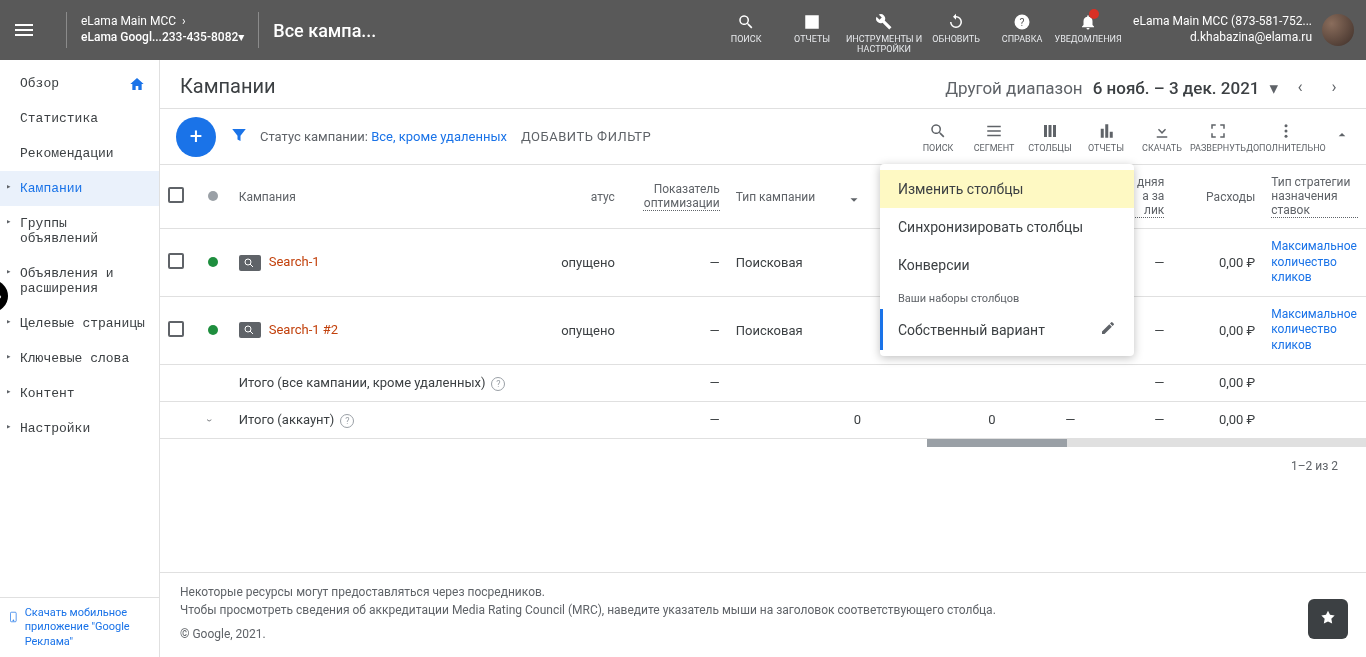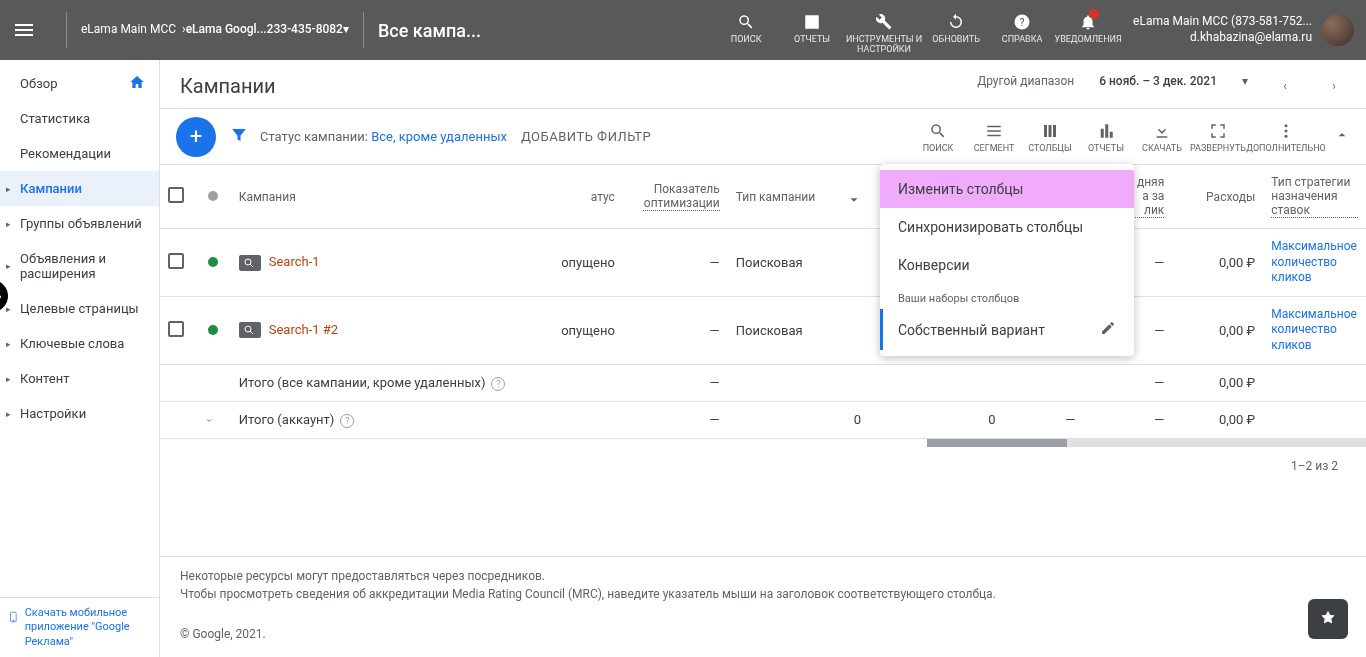--- a/index.html
+++ b/index.html
@@ -3,47 +3,47 @@
 <meta charset="utf-8">
 <style>
 * { box-sizing: border-box; margin: 0; padding: 0; }
 body { font-family: 'Google Sans', Roboto, Arial, sans-serif; font-size: 13px; color: #3c4043; width: 1366px; height: 657px; overflow: hidden; background: #fff; }
 .header { height: 60px; background: #595959; display: flex; align-items: center; color: #fff; padding: 0 12px; }
 .hamburger { width: 24px; height: 24px; margin-right: 16px; cursor: pointer; }
 .logo { display: flex; align-items: center; margin-right: 20px; }
 .logo-icon { width: 26px; height: 26px; margin-right: 8px; }
 .logo-text { font-size: 19px; font-weight: 400; }
 .divider-v { width: 1px; height: 36px; background: rgba(255,255,255,0.3); margin: 0 14px; }
-.account-sel { display: flex; flex-direction: row; font-size: 12px; line-height: 1.3; }
+.account-sel { display: flex; flex-direction: column; font-size: 12px; line-height: 1.3; }
 .account-row1 { display: flex; align-items: center; gap: 6px; }
 .account-row2 { display: flex; align-items: center; gap: 0; font-weight: 500; }
 .all-camp { font-size: 18px; font-weight: 500; color: #fff; white-space: nowrap; overflow: hidden; text-overflow: ellipsis; max-width: 130px; }
 .header-spacer { flex: 1; }
 .header-actions { display: flex; align-items: flex-start; gap: 0; }
 .header-action { display: flex; flex-direction: column; align-items: center; width: 66px; cursor: pointer; padding-top: 6px; }
 .header-action.tall { width: 78px; }
 .header-action .icon { height: 22px; display: flex; align-items: center; justify-content: center; margin-bottom: 2px; position: relative; }
 .header-action .label { font-size: 9px; text-transform: uppercase; text-align: center; line-height: 1.1; color: #e8eaed; }
 .notif-dot { width: 10px; height: 10px; background: #d93025; border-radius: 50%; position: absolute; top: -2px; right: -2px; }
 .user-block { display: flex; align-items: center; gap: 10px; margin-left: 12px; }
 .user-text { text-align: right; font-size: 12px; line-height: 1.3; }
 .avatar { width: 32px; height: 32px; border-radius: 50%; background: radial-gradient(circle at 30% 30%, #8a6d5c, #3d2e28); }
 .container { display: flex; height: 597px; }
 .sidebar { width: 160px; border-right: 1px solid #e0e0e0; padding-top: 6px; position: relative; background:#fff; }
-.side-item { display: flex; align-items: center; padding: 10px 10px 10px 20px; font-size: 13px; cursor: pointer; position: relative; color: #3c4043; }
+.side-item { display: flex; align-items: flex-start; padding: 10px 10px 10px 20px; font-size: 13px; cursor: pointer; position: relative; color: #3c4043; font-family: Liberation Mono, monospace; }
 .side-item.active { background: #eaf1fb; color: #1a73e8; font-weight: 500; }
 .side-item .arrow { position: absolute; left: 6px; font-size: 9px; color: #5f6368; }
 .side-item .home { position: absolute; right: 14px; color: #1a73e8; }
 .side-expand { position: absolute; left: -8px; top: 280px; width: 16px; height: 32px; background: #000; border-radius: 0 16px 16px 0; display: flex; align-items: center; justify-content: center; color: #fff; font-size: 10px; }
 .side-footer { position: absolute; bottom: 0; left: 0; right: 0; padding: 8px 10px; border-top: 1px solid #e0e0e0; display: flex; gap: 8px; align-items: flex-start; }
 .side-footer .txt { font-size: 11px; color: #1a73e8; line-height: 1.3; }
 .main { flex: 1; display: flex; flex-direction: column; position: relative; }
 .topbar { display: flex; align-items: center; justify-content: space-between; padding: 14px 20px 10px; border-bottom: 1px solid #e0e0e0; }
 .page-title { font-size: 20px; color: #3c4043; }
-.date-range { display: flex; align-items: flex-start; gap: 25px; font-size: 12px; }
+.date-range { display: flex; align-items: flex-end; gap: 10px; font-size: 17px; }
 .date-label { color: #5f6368; }
 .date-value { color: #3c4043; font-weight: 500; }
 .arrow-btn { width: 24px; height: 24px; display: flex; align-items: center; justify-content: center; cursor: pointer; color: #5f6368; }
 .toolbar { display: flex; align-items: center; padding: 8px 16px; border-bottom: 1px solid #e0e0e0; height: 56px; }
 .fab { width: 40px; height: 40px; border-radius: 50%; background: #1a73e8; color: #fff; display: flex; align-items: center; justify-content: center; font-size: 22px; margin-right: 14px; cursor: pointer; }
 .filter-icon { color: #1a73e8; margin-right: 12px; cursor: pointer; }
 .status-filter { color: #1a73e8; font-size: 13px; margin-right: 14px; cursor: pointer; }
 .add-filter { color: #5f6368; font-size: 13px; letter-spacing: 0.5px; cursor: pointer; }
 .tool-spacer { flex: 1; }
 .tool-actions { display: flex; gap: 0; }
@@ -64,21 +64,21 @@
 .camp-link { color: #c2410c; cursor: pointer; }
 .camp-icon { width: 22px; height: 16px; background:#5f6368; display:inline-flex; align-items:center; justify-content:center; color:#fff; font-size:9px; border-radius:2px; margin-right:8px; vertical-align:middle; }
 .bid-link { color: #1a73e8; font-size: 12px; line-height: 1.3; display: inline-block; }
 .help-circle { width: 14px; height: 14px; border: 1px solid #9aa0a6; border-radius: 50%; display: inline-flex; align-items: center; justify-content: center; font-size: 9px; color: #9aa0a6; margin-left: 6px; }
 .chev { display:inline-block; transform: rotate(90deg); font-size: 11px; color:#5f6368; margin-right: 10px; }
 .footer { padding: 10px 20px 14px; font-size: 12px; color: #5f6368; line-height: 1.5; border-top: 1px solid #e0e0e0; }
 .footer a { color: #1a73e8; cursor: pointer; }
 .pagination { text-align: right; padding: 12px 28px; font-size: 12px; color: #5f6368; }
 .dropdown { position: absolute; top: 164px; left: 880px; width: 254px; background: #fff; box-shadow: 0 2px 10px rgba(0,0,0,0.25); border-radius: 4px; z-index: 100; padding: 6px 0; }
 .dropdown-item { padding: 11px 18px; font-size: 14px; cursor: pointer; display: flex; align-items: center; justify-content: space-between; }
-.dropdown-item:hover, .dropdown-item.hover { background: #f0abfc; }
+.dropdown-item:hover, .dropdown-item.hover { background: #fef9c3; }
 .dropdown-item.active { box-shadow: inset 3px 0 0 #1a73e8; }
 .dropdown-section { padding: 8px 18px 4px; font-size: 11px; color: #5f6368; }
 .help-fab { position: fixed; right: 18px; bottom: 18px; width: 40px; height: 40px; background: #3c4043; border-radius: 6px; display: flex; align-items: center; justify-content: center; color: #fff; cursor: pointer; }
 .hscroll { height: 8px; background: #e0e0e0; margin-left: 767px; }
 .hscroll-thumb { height: 8px; width: 140px; background: #9aa0a6; }
 th.sort-col svg { vertical-align: middle; }
 </style>
 </head>
 <body>
 
@@ -385,21 +385,21 @@
       </table>
       <div class="hscroll">
           <div class="hscroll-thumb"></div>
         </div>
       <div class="pagination">1–2 из 2</div>
     </div>
 
     <div class="footer">
       <div>Некоторые ресурсы могут предоставляться через посредников.</div>
       <div>Чтобы просмотреть сведения об аккредитации Media Rating Council (MRC), наведите указатель мыши на заголовок соответствующего столбца.</div>
-      <div style="margin-top:22px">© Google, 2021.</div>
+      <div style="margin-top:6px">© Google, 2021.</div>
     </div>
   </div>
 </div>
 
 <div class="dropdown">
   <div class="dropdown-item hover">Изменить столбцы</div>
   <div class="dropdown-item">Синхронизировать столбцы</div>
   <div class="dropdown-item">Конверсии</div>
   <div class="dropdown-section">Ваши наборы столбцов</div>
   <div class="dropdown-item active">

